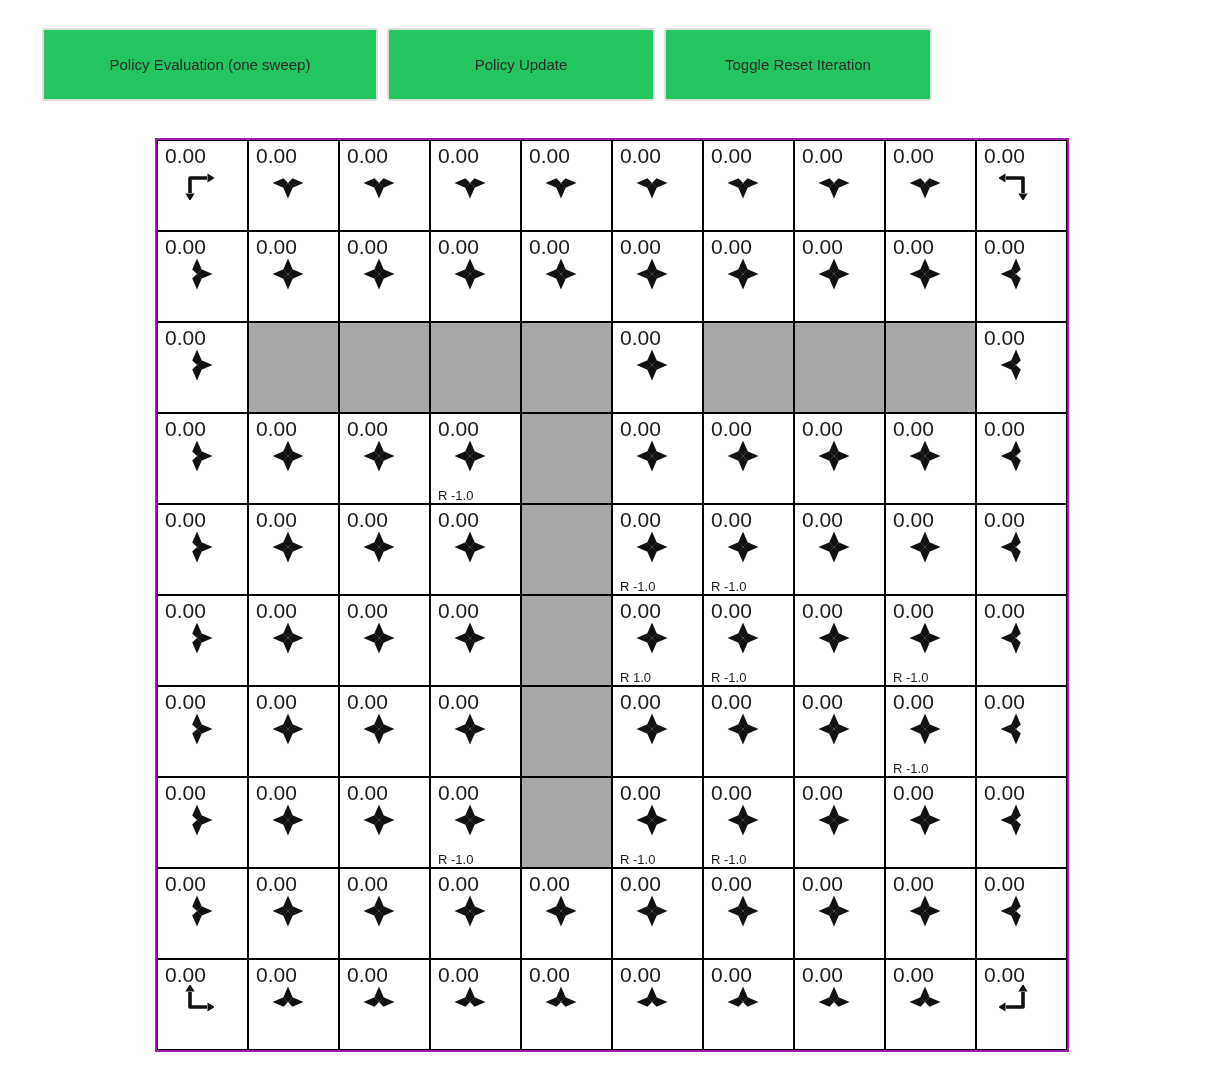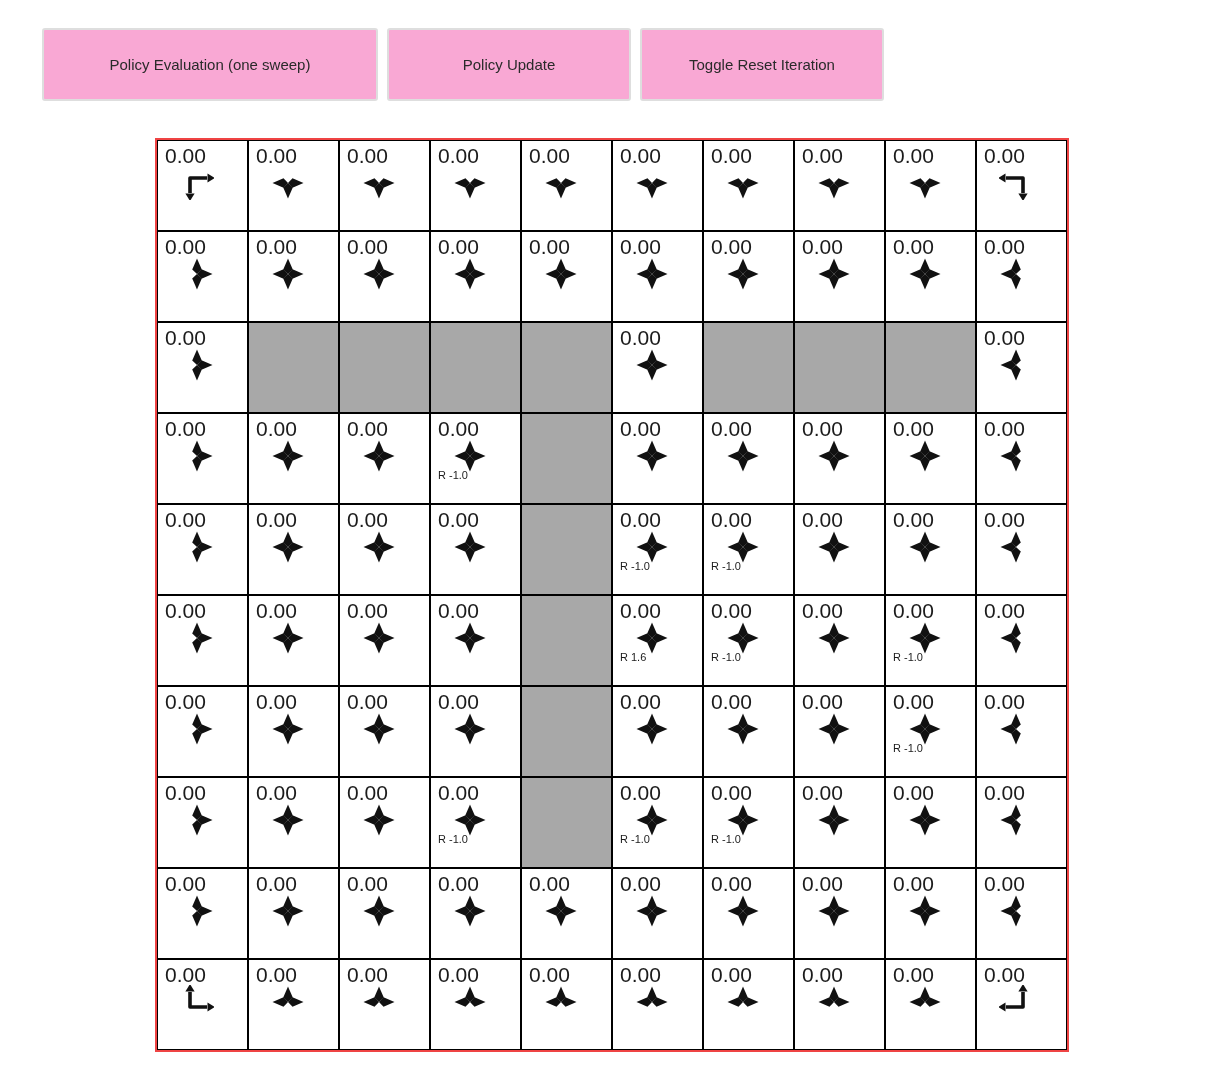--- a/index.html
+++ b/index.html
@@ -10,41 +10,41 @@
     color:#1b1b1b;
   }
   
   .toolbar{
     display:flex;
     gap:9px;
     margin:28px 52px 0 42px;
   }
   .btn{
     height:73px;
-    background:#f9a8d4;
+    background:#22c55e;
     border:2px solid #dedede;
     border-radius:3px;
     font-family:"Liberation Sans", sans-serif;
     font-size:15px;
     color:#2a2a2a;
     display:flex;
     align-items:center;
     justify-content:center;
     cursor:pointer;
     padding:0;
     box-sizing:border-box;
   }
   .btn.wide{ width:336px; }
-  .btn.std{ width:244px; }
+  .btn.std{ width:268px; }
 
   
   .gridwrap{
     width:max-content;
     margin:37px auto 16px auto;
-    border:2px solid #ef4444;
+    border:2px solid #a21caf;
   }
   .grid{
     display:grid;
     grid-template-columns:repeat(10, 91px);
     grid-auto-rows:91px;
   }
   .cell{
     box-sizing:border-box;
     border:1px solid #000000;
     position:relative;
@@ -62,22 +62,22 @@
     color:#1b1b1b;
     white-space:nowrap;
   }
   .arrow{
     position:absolute;
     left:22px; top:25px;
     width:34px; height:34px;
   }
   .reward{
     position:absolute;
-    left:7px; bottom:22px;
-    font-size:11px;
+    left:7px; bottom:0;
+    font-size:13px;
     color:#1b1b1b;
     white-space:nowrap;
   }
 </style>
 </head>
 <body>
 
 <div class="toolbar">
   <button class="btn wide">Policy Evaluation (one sweep)</button>
   <button class="btn std">Policy Update</button>
@@ -486,21 +486,21 @@
       </div>
       <div class="cell wall"></div>
       <div class="cell">
         <span class="val">0.00</span>
         <svg viewBox="-17 -17 34 34" class="arrow">
           <polygon points="0,0 4.8,-4.5 0,-15.5 -4.8,-4.5" fill="#111"></polygon>
           <polygon points="0,0 -4.8,4.5 0,15.5 4.8,4.5" fill="#111"></polygon>
           <polygon points="0,0 -4.5,-4.8 -15.5,0 -4.5,4.8" fill="#111"></polygon>
           <polygon points="0,0 4.5,4.8 15.5,0 4.5,-4.8" fill="#111"></polygon>
         </svg>
-        <span class="reward">R 1.6</span>
+        <span class="reward">R 1.0</span>
       </div>
       <div class="cell">
         <span class="val">0.00</span>
         <svg viewBox="-17 -17 34 34" class="arrow">
           <polygon points="0,0 4.8,-4.5 0,-15.5 -4.8,-4.5" fill="#111"></polygon>
           <polygon points="0,0 -4.8,4.5 0,15.5 4.8,4.5" fill="#111"></polygon>
           <polygon points="0,0 -4.5,-4.8 -15.5,0 -4.5,4.8" fill="#111"></polygon>
           <polygon points="0,0 4.5,4.8 15.5,0 4.5,-4.8" fill="#111"></polygon>
         </svg>
         <span class="reward">R -1.0</span>

